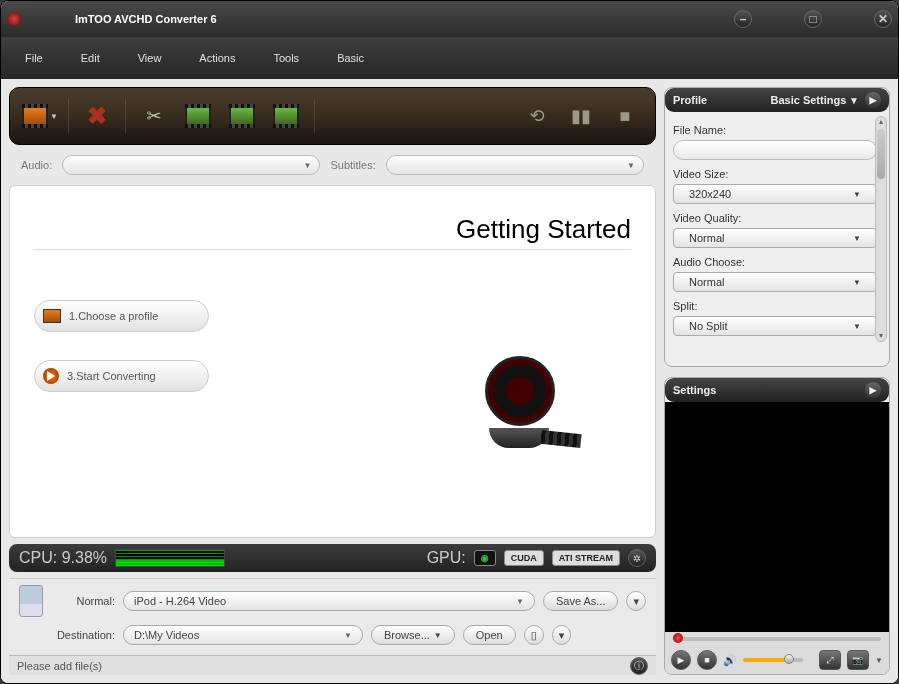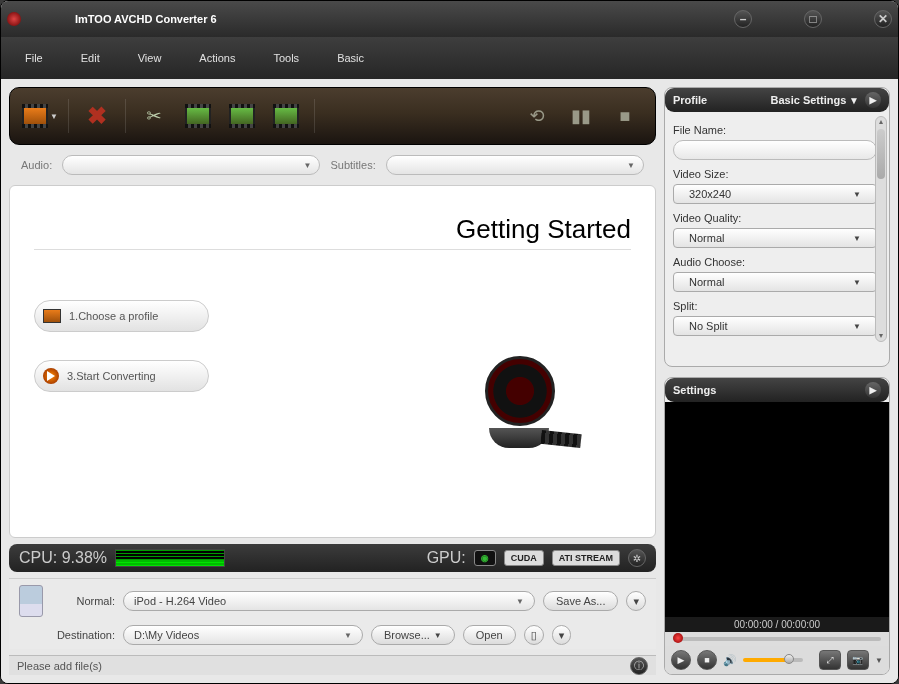--- a/index.html
+++ b/index.html
@@ -280,21 +280,20 @@
         </div>
       </div>
 
       <div class="panel" style="flex:1">
         <div class="panel-hd">
           <span>Settings</span>
           <span class="hsp"></span>
           <span class="arrow">▶</span>
         </div>
         <div class="preview"></div>
-        <div class="time">00:00:00 / 00:00:00</div>
         <div class="seek">
           <div class="track">
               <div class="knob"></div>
             </div>
         </div>
         <div class="controls">
           <span class="cbtn">▶</span>
           <span class="cbtn">■</span>
           <span style="color:#444">🔊</span>
           <div class="vol-track">

